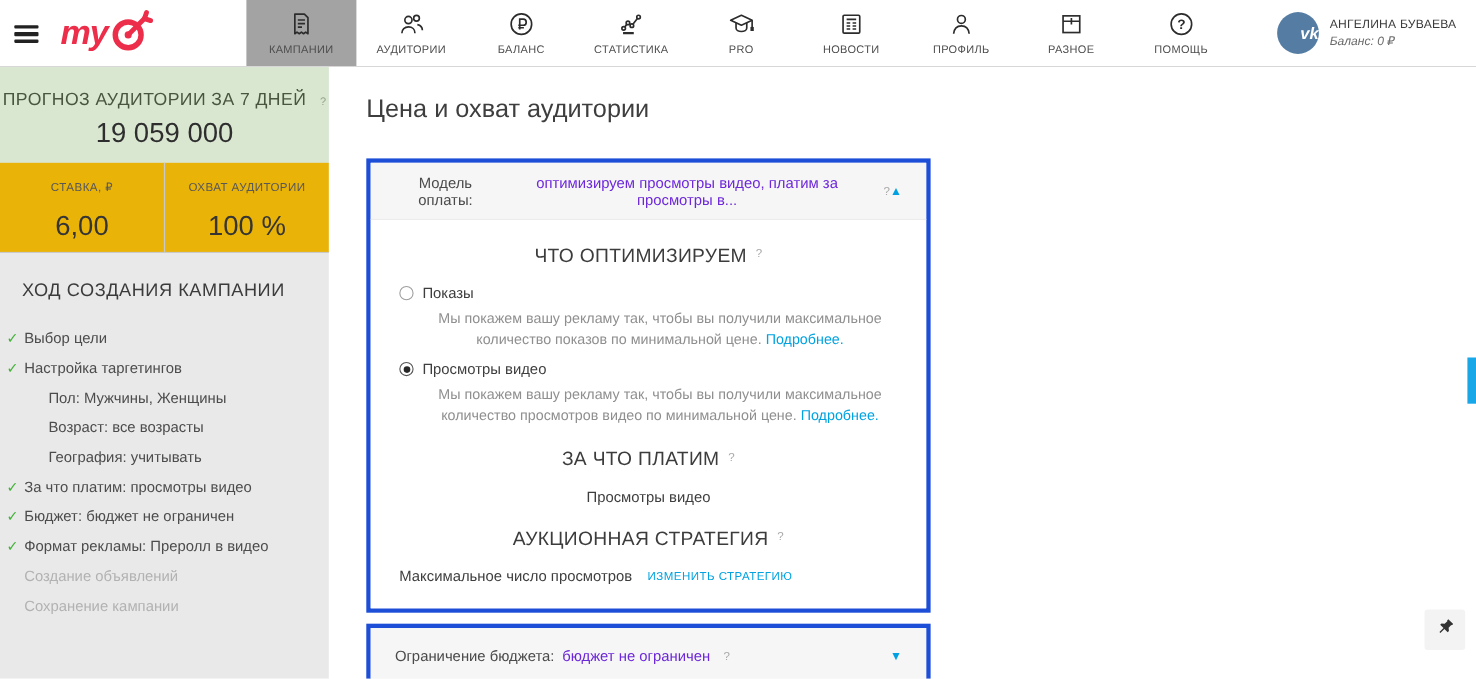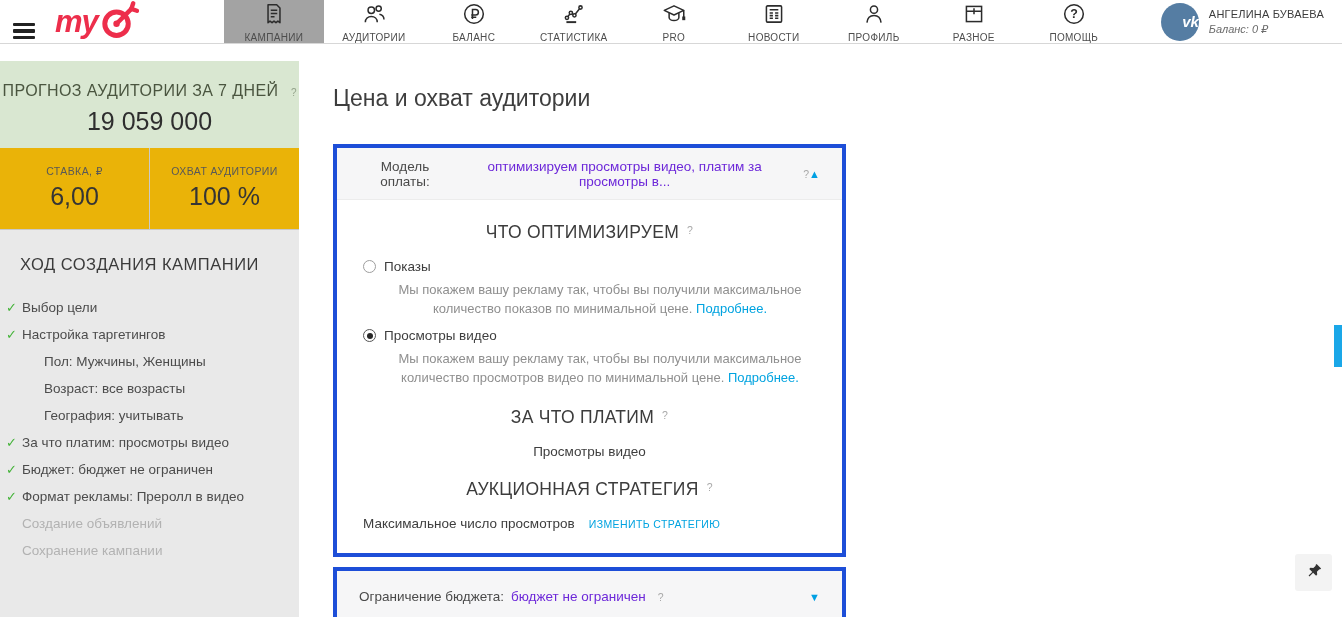--- a/index.html
+++ b/index.html
@@ -1,21 +1,21 @@
 <!DOCTYPE html>
 <html><head>
 <meta charset="utf-8">
 <style>
   * { margin:0; padding:0; box-sizing:border-box; }
   html,body { width:1342px; height:617px; overflow:hidden; background:#fff;
     font-family:"Liberation Sans","DejaVu Sans",sans-serif; }
   .app { position:relative; width:1342px; height:617px; }
 
   
-  .header { position:absolute; top:0; left:0; right:0; height:44px; background:#fff;
+  .header { position:absolute; top:0; left:0; right:0; height:61px; background:#fff;
     border-bottom:1px solid #d7d7d7; display:flex; align-items:stretch; }
   .burger { width:22px; height:16px; margin:23px 0 0 13px; cursor:pointer; }
   .burger span { display:block; height:3.2px; background:#222; margin-bottom:3.2px; border-radius:1px; }
   .logo { display:flex; align-items:center; margin-left:20px; cursor:pointer; }
   .logo-my { font-size:31px; font-weight:700; font-style:italic; color:#ed2e4b; letter-spacing:-1px; }
   .nav { display:flex; margin-left:84px; height:100%; }
   .nav-item { width:100px; display:flex; flex-direction:column; align-items:center;
     justify-content:center; gap:5px; cursor:pointer; }
   .nav-item.active { background:#a3a3a3; }
   .nav-label { font-size:10px; color:#4d4d4d; letter-spacing:.3px; }
@@ -30,21 +30,21 @@
   
   .sidebar { position:absolute; top:61px; left:0; width:299px; bottom:0; background:#e9e9e9; }
   .forecast { height:87px; background:#d9e7d1; text-align:center; padding-top:21px; }
   .forecast-label { font-size:16px; color:#4a553f; letter-spacing:.4px; }
   .forecast-help { font-size:10px; color:#93a28a; margin-left:8px; cursor:pointer; }
   .forecast-value { font-size:25px; color:#2e2e2e; margin-top:7px; }
   .stats { display:flex; height:82px; background:#eab308; border-bottom:1px solid #c9c9c9; }
   .stat { flex:1; text-align:center; padding-top:17px; }
   .stat + .stat { border-left:1px solid #c9c9c9; }
   .stat-label { font-size:10.5px; color:#585858; letter-spacing:.4px; }
-  .stat-value { font-size:25px; color:#353535; margin-top:5px; }
+  .stat-value { font-size:25px; color:#353535; margin-top:15px; }
   .progress { padding:25px 10px 0 6px; }
   .progress-title { font-size:16.5px; font-weight:400; color:#3b3b3b; letter-spacing:.5px;
     margin:0 0 20px 14px; }
   .progress-list { list-style:none; }
   .progress-list li { position:relative; font-size:13.5px; color:#4c4c4c; line-height:27px;
     padding-left:16px; white-space:nowrap; }
   .progress-list li.step { cursor:pointer; }
   .progress-list li.sub { padding-left:38px; }
   .progress-list li.pending { color:#b2b2b2; }
   .check { position:absolute; left:0; color:#44b339; font-size:13px; }

